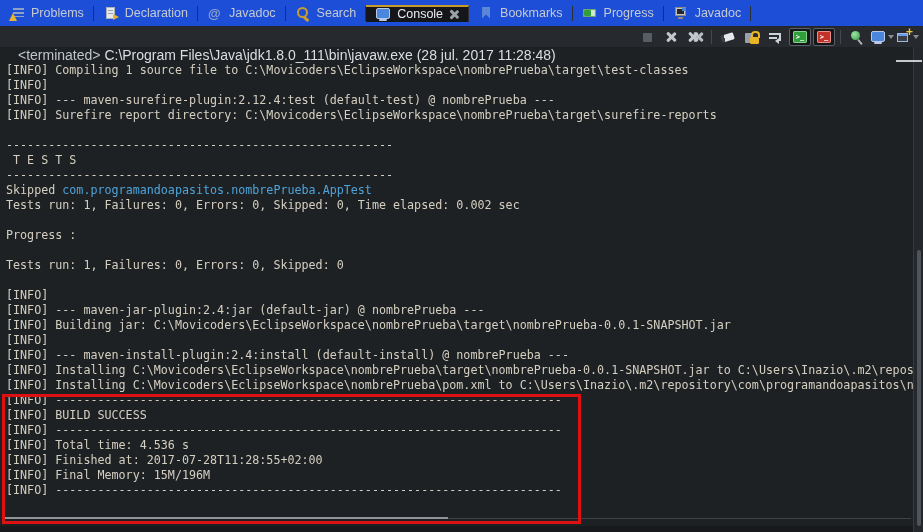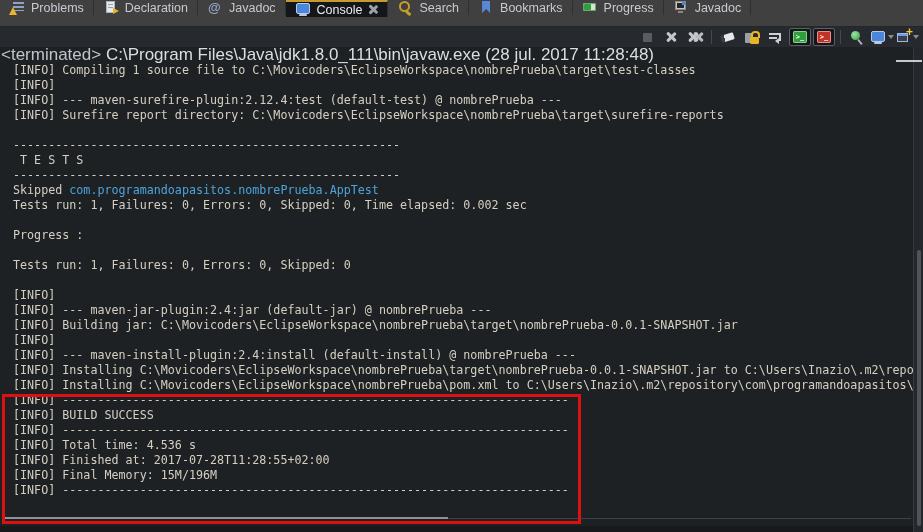--- a/index.html
+++ b/index.html
@@ -1,20 +1,20 @@
 <!DOCTYPE html>
 <html><head>
 <meta charset="utf-8">
 <style>
   html,body{margin:0;padding:0}
   body{width:923px;height:532px;overflow:hidden;background:#1e2124;font-family:"Liberation Sans",sans-serif}
   .app{position:relative;width:923px;height:532px;background:#1e2124;overflow:hidden}
 
   
-  .tabbar{position:absolute;left:0;top:0;width:923px;height:27px;background:#404040;display:flex;align-items:flex-start;box-sizing:border-box;border-bottom:1px solid #24262a}
+  .tabbar{position:absolute;left:0;top:0;width:923px;height:27px;background:#1d4ed8;display:flex;align-items:center;box-sizing:border-box;border-bottom:1px solid #24262a}
   .tab{display:flex;align-items:center;gap:6px;padding:0 9px;color:#c6cad0;font-size:12.5px;border-right:1px solid #2c2f34;cursor:default;position:relative;box-sizing:border-box}
   .tab.active{background:#141619;color:#e9ebee;border-top:2px solid #c79a2d}
   .tlabel{white-space:nowrap}
 
   .ticon{width:16px;height:15px;position:relative;display:inline-block;flex:0 0 auto}
   
   .ic-problems .rows{position:absolute;left:4px;top:2px;width:11px;height:9px;background:repeating-linear-gradient(#8ea2c6 0 2px,transparent 2px 4px)}
   .ic-problems .tri{position:absolute;left:0;bottom:0;width:0;height:0;border-left:4.5px solid transparent;border-right:4.5px solid transparent;border-bottom:8px solid #e9b42c}
   
   .ic-javadoc::before{content:"@";position:absolute;left:1px;top:0;font-size:13px;font-weight:bold;color:#93a4c9;line-height:15px}
@@ -72,24 +72,24 @@
   .ic-pin .head{position:absolute;left:2px;top:1px;width:9px;height:9px;border-radius:50%;background:radial-gradient(circle at 35% 35%,#9fe3a6,#2f9e3b)}
   .ic-pin .stem{position:absolute;left:10px;top:9px;width:2px;height:6px;background:#aab0b6;transform:rotate(-40deg)}
   .ic-new{width:15px;height:14px;position:relative}
   .ic-new .win{position:absolute;left:1px;top:3px;width:11px;height:9px;background:#39404a;box-shadow:inset 0 0 0 1px #9fb6dd}
   .ic-new .tb{position:absolute;left:2px;top:4px;width:9px;height:2px;background:#6f9ce6}
   .ic-new .plus{position:absolute;right:-2px;top:-3px;color:#f3c83a;font-size:12px;font-weight:bold;line-height:10px}
   .darr{width:0;height:0;border-left:3.5px solid transparent;border-right:3.5px solid transparent;border-top:4px solid #878d94;margin-left:2px}
 
   
   .console{position:absolute;left:0;top:47px;width:913px;height:485px;background:#1e2124;overflow:hidden}
-  .status{height:16px;line-height:16px;padding-left:1px;font-size:17px;white-space:pre}
+  .status{height:16px;line-height:16px;padding-left:18px;font-size:14px;white-space:pre}
   .status .stpre{color:#bfc5cb}
   .status .stpath{color:#dadee2}
-  .lines{padding-left:13px}
+  .lines{padding-left:6px}
   .cline{height:15px;line-height:15px;white-space:pre;font-family:"DejaVu Sans Mono","Liberation Mono",monospace;font-size:11.7px;color:#d5cfc1;overflow:hidden}
   .clink{color:#4da3da;cursor:pointer}
 
   .redbox{position:absolute;left:2px;top:347px;width:573px;height:124px;border:3px solid #dd1111;z-index:6}
   .hthumb{position:absolute;left:2px;top:470px;width:446px;height:2px;background:#8f9397;z-index:4}
   .htrack{position:absolute;left:448px;top:471px;width:463px;height:1px;background:#3e4145;z-index:3}
   .bottomstrip{position:absolute;left:0;bottom:0;width:913px;height:6px;background:#17191c}
 
   .vscroll{position:absolute;right:0;top:47px;width:10px;height:485px;background:#24272b;border-left:1px solid #36393e;box-sizing:border-box}
   .vthumb{position:absolute;left:3px;top:203px;width:4px;height:276px;background:#4f545a;border-radius:2px}
@@ -113,34 +113,34 @@
           <i class="page"></i>
           <i class="plines"></i>
           <i class="arr"></i>
         </span>
       <span class="tlabel">Declaration</span>
     </div>
     <div class="tab">
       <span class="ticon ic-javadoc"></span>
       <span class="tlabel">Javadoc</span>
     </div>
+    <div class="tab">
+      <span class="ticon ic-search">
+          <i class="lens"></i>
+          <i class="handle"></i>
+        </span>
+      <span class="tlabel">Search</span>
+    </div>
     <div class="tab active">
       <span class="ticon ic-mon">
           <i class="scr"></i>
           <i class="stand"></i>
         </span>
       <span class="tlabel">Console</span>
       <span class="x9"></span>
-    </div>
-    <div class="tab">
-      <span class="ticon ic-search">
-          <i class="lens"></i>
-          <i class="handle"></i>
-        </span>
-      <span class="tlabel">Search</span>
     </div>
     <div class="tab">
       <span class="ticon ic-bm">
           <i class="flag"></i>
         </span>
       <span class="tlabel">Bookmarks</span>
     </div>
     <div class="tab">
       <span class="ticon ic-prog">
           <i class="bar"></i>

